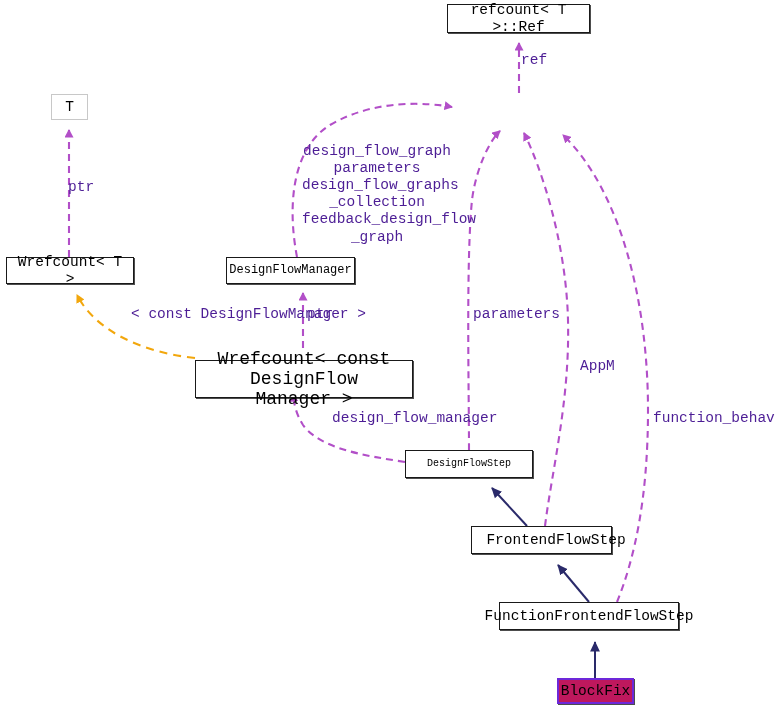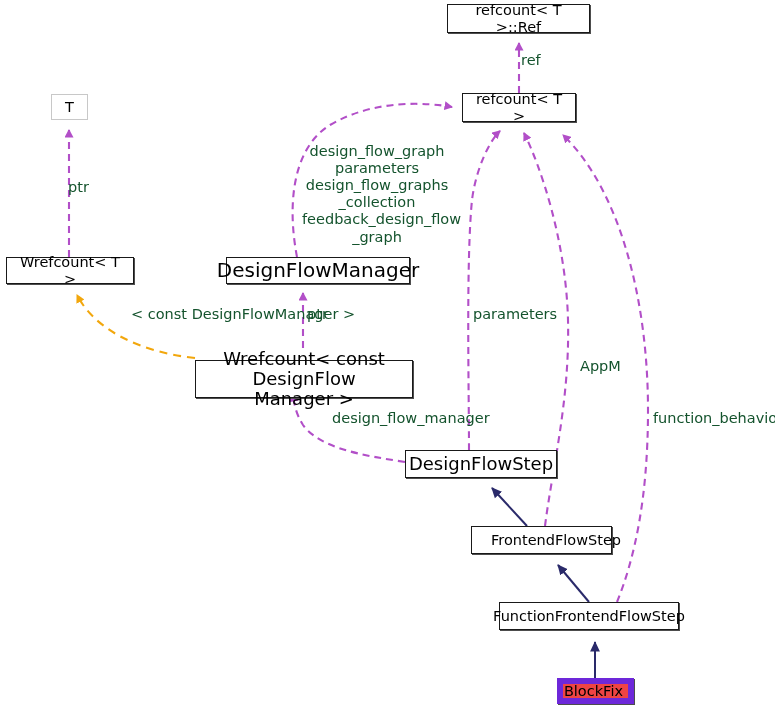--- a/index.html
+++ b/index.html
@@ -1,26 +1,26 @@
 <!DOCTYPE html>
 <html><head>
 <meta charset="utf-8">
 <style>
   html,body{margin:0;padding:0;background:#ffffff;}
   body{width:775px;height:711px;position:relative;overflow:hidden;
        font-family:"DejaVu Sans","Liberation Sans",sans-serif;}
-  #diagram{position:absolute;left:0;top:0;width:775px;height:711px;}
+  #diagram{position:absolute;left:0;top:0;width:775px;height:711px;font-family:Liberation Mono, monospace;}
   .node{position:absolute;box-sizing:border-box;display:flex;align-items:center;
         justify-content:center;text-align:center;background:#ffffff;
         border:1px solid #000000;color:#000000;line-height:1.12;}
   .node.solidborder{border:1px solid #191919;box-shadow:1px 1px 0 0 #4d4d4d;}
   .node.faint{border:1px solid #c8c8c8;box-shadow:none;}
-  .node.hl{background:#ef4444;border:6px solid #6d28d9;box-shadow:1px 1px 0 0 #4d4d4d;justify-content:flex-end;}
+  .node.hl{background:#be185d;border:2px solid #6d28d9;box-shadow:1px 1px 0 0 #4d4d4d;}
   .nodelabel{padding:0 5px;white-space:pre-line;}
-  .edgelabel{position:absolute;color:#14532d;white-space:pre-line;line-height:1.18;}
+  .edgelabel{position:absolute;color:#4c1d95;white-space:pre-line;line-height:1.18;}
   svg{position:absolute;left:0;top:0;overflow:visible;}
 </style>
 </head>
 <body>
 
 <div id="diagram">
 
   <svg width="775" height="711">
     <defs>
       <marker id="arrowAssoc" markerWidth="9" markerHeight="9" refX="7.5" refY="4.5" orient="auto" markerUnits="userSpaceOnUse">
@@ -80,42 +80,39 @@
 
     <g>
       <path d="M595,678 L595,642" fill="none" stroke="#2a2a6a" stroke-width="2" marker-end="url(#arrowInherit)"></path>
     </g>
   </svg>
 
   <div class="node solidborder" style="left:447px;top:4px;width:143px;height:29px;font-size:14.5px;">
     <span class="nodelabel">refcount&lt; T &gt;::Ref</span>
   </div>
 
-  <div class="node solidborder" style="left:462px;top:93px;width:114px;height:29px;font-size:14.5px;">
-    <span class="nodelabel">refcount&lt; T &gt;</span>
-  </div>
 
   <div class="node faint" style="left:51px;top:94px;width:37px;height:26px;font-size:14.5px;">
     <span class="nodelabel">T</span>
   </div>
 
   <div class="node solidborder" style="left:6px;top:257px;width:128px;height:27px;font-size:14.5px;">
     <span class="nodelabel">Wrefcount&lt; T &gt;</span>
   </div>
 
-  <div class="node solidborder" style="left:226px;top:257px;width:184px;height:27px;font-size:20px;">
+  <div class="node solidborder" style="left:226px;top:257px;width:129px;height:27px;font-size:12px;">
     <span class="nodelabel">DesignFlowManager</span>
   </div>
 
   <div class="node solidborder" style="left:195px;top:360px;width:218px;height:38px;font-size:18px;">
     <span class="nodelabel">Wrefcount&lt; const DesignFlow
 Manager &gt;</span>
   </div>
 
-  <div class="node solidborder" style="left:405px;top:450px;width:152px;height:28px;font-size:18px;">
+  <div class="node solidborder" style="left:405px;top:450px;width:128px;height:28px;font-size:10px;">
     <span class="nodelabel">DesignFlowStep</span>
   </div>
 
   <div class="node solidborder" style="left:471px;top:526px;width:141px;height:28px;font-size:14.5px;padding-left:29px;">
     <span class="nodelabel">FrontendFlowStep</span>
   </div>
 
   <div class="node solidborder" style="left:499px;top:602px;width:180px;height:28px;font-size:14.5px;">
     <span class="nodelabel">FunctionFrontendFlowStep</span>
   </div>

